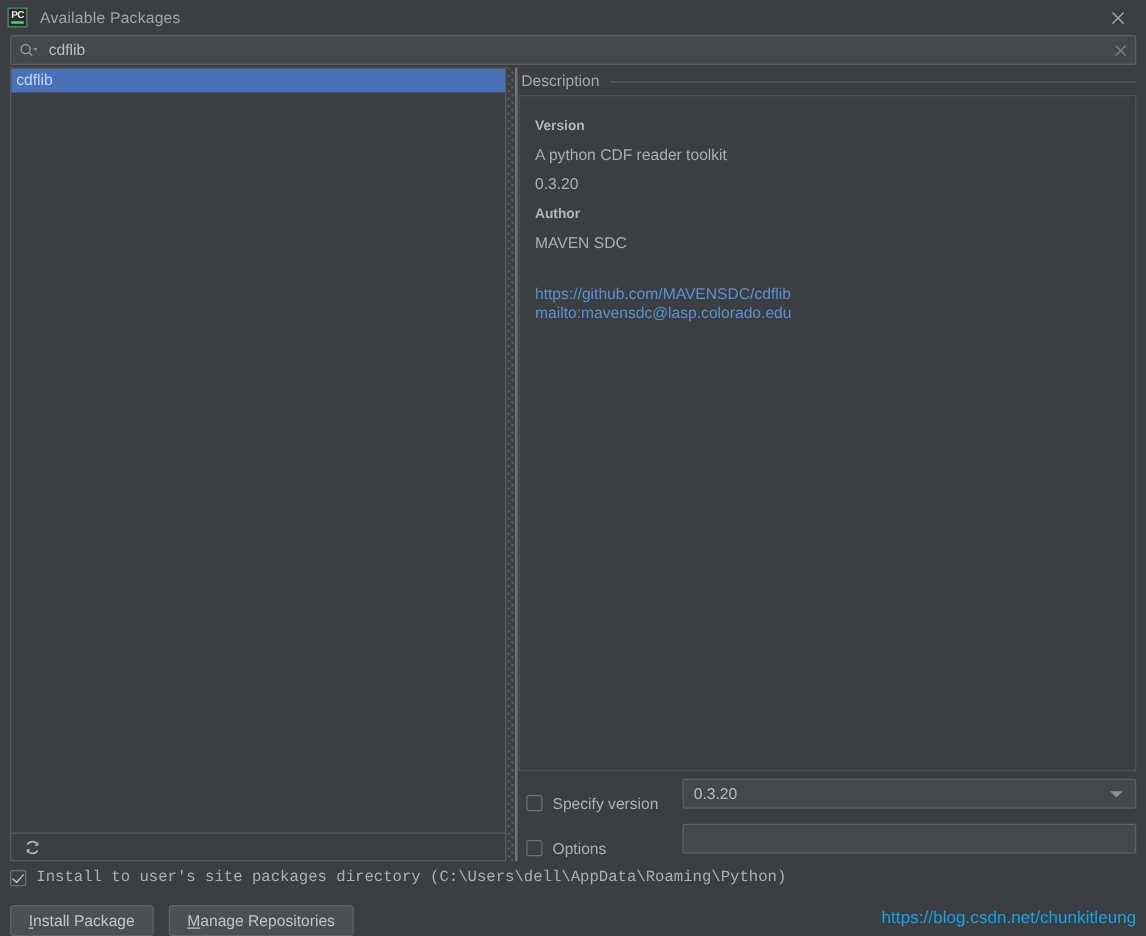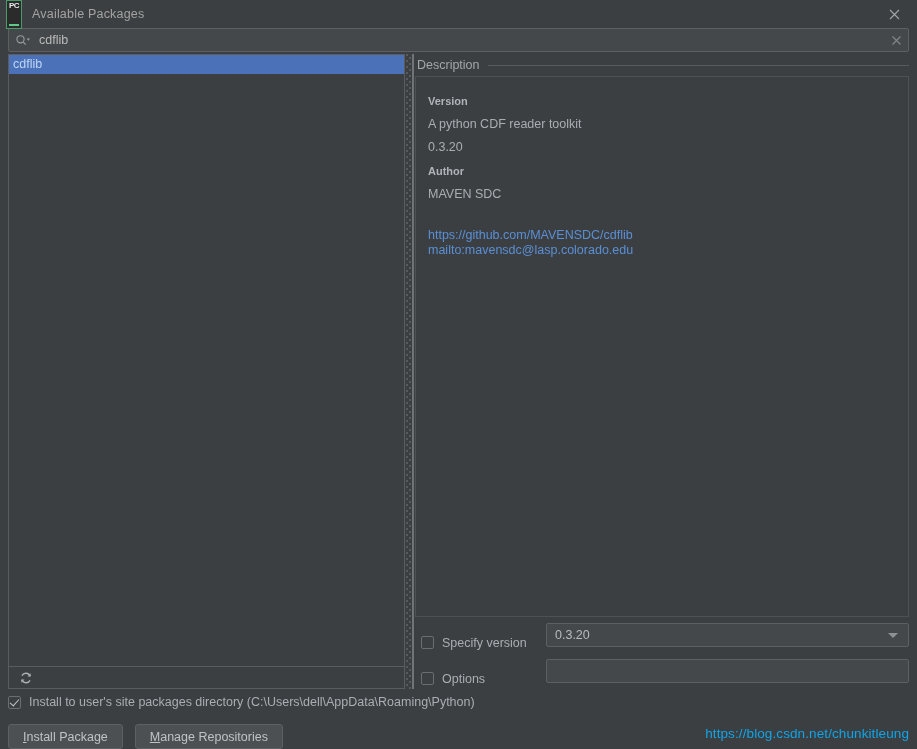--- a/index.html
+++ b/index.html
@@ -29,21 +29,21 @@
     height: 28px;
     flex: 0 0 28px;
     background: #3c3f41;
     display: flex;
     align-items: center;
     padding: 0 0 0 6px;
     position: relative;
   }
   .app-icon {
     width: 16px;
-    height: 29px;
+    height: 16px;
     border: 1px solid #4a9a6a;
     background: #2b2b2b;
     box-sizing: border-box;
     position: relative;
     flex: 0 0 16px;
   }
   .app-icon .pc {
     position: absolute;
     top: 0px;
     left: 0;
@@ -346,20 +346,21 @@
   
   .footer {
     flex: 0 0 auto;
     padding: 0 8px 0 8px;
   }
   .footer-check {
     display: flex;
     align-items: center;
     height: 26px;
     cursor: pointer;
+    font-family: Liberation Mono, monospace;
   }
   .footer-check .cb-text { font-size: 12.5px; }
   .buttons {
     display: flex;
     align-items: center;
     gap: 12px;
     margin-top: 9px;
     position: relative;
   }
   .btn {

